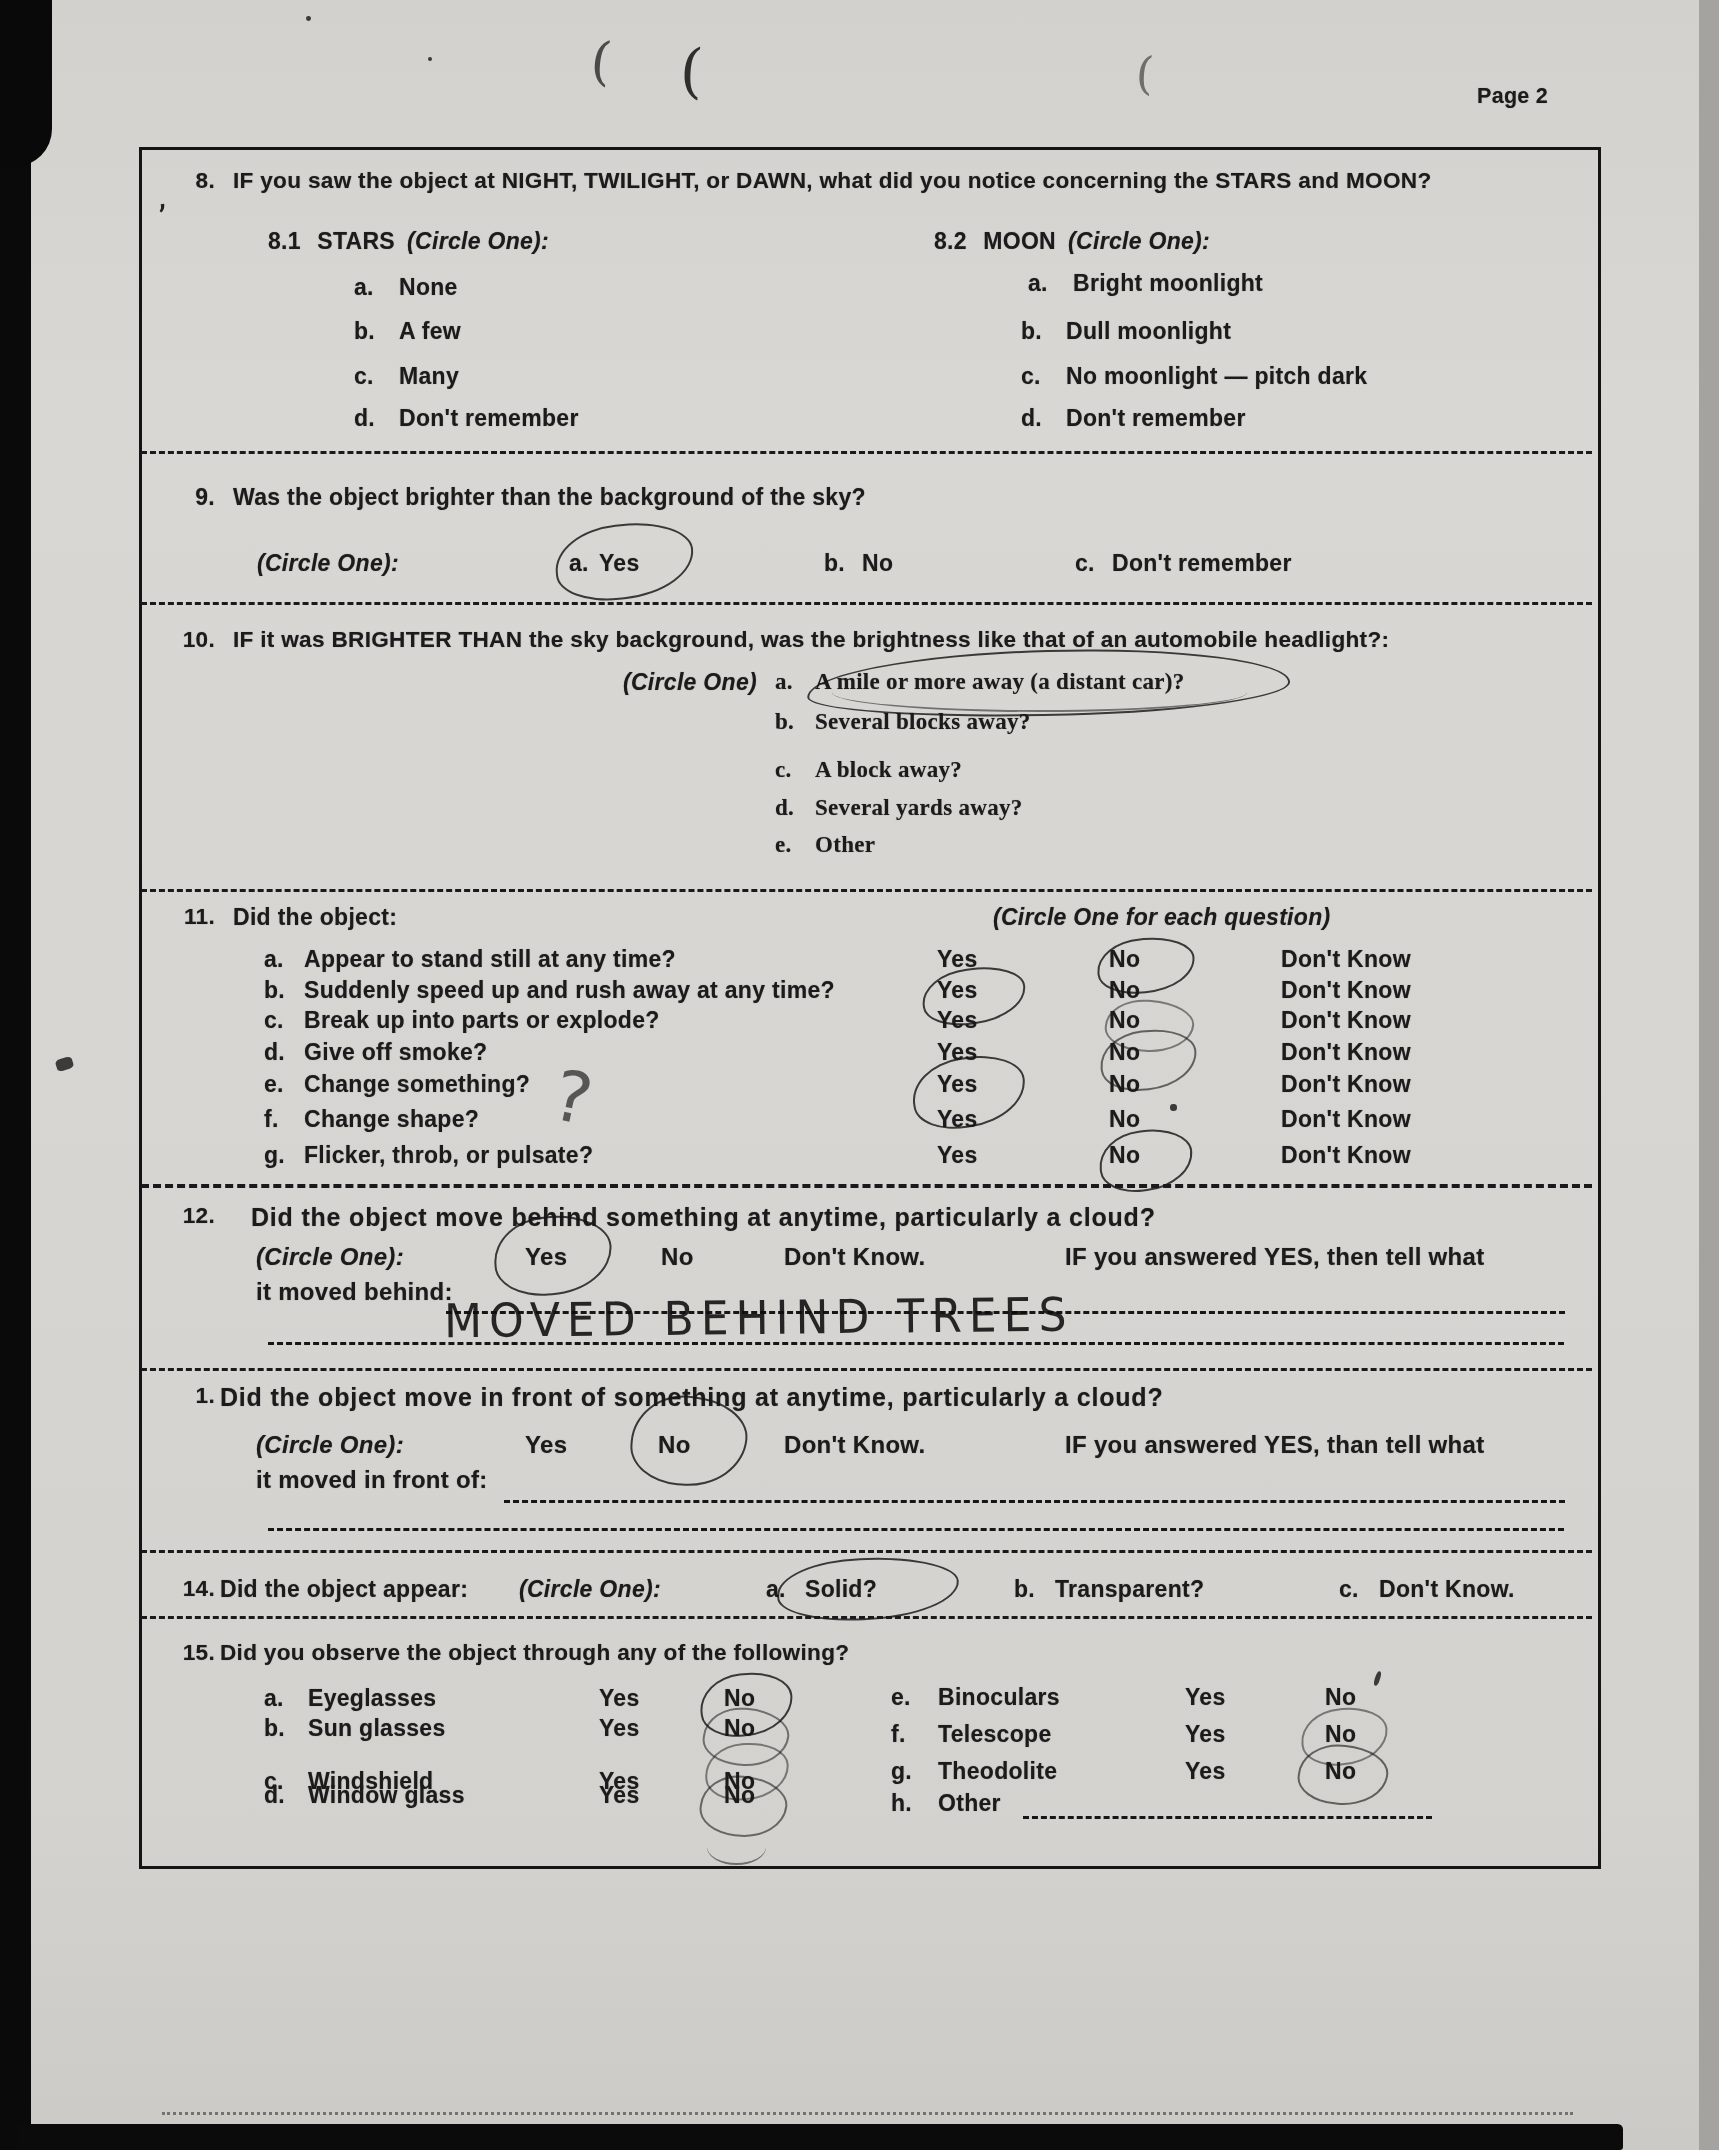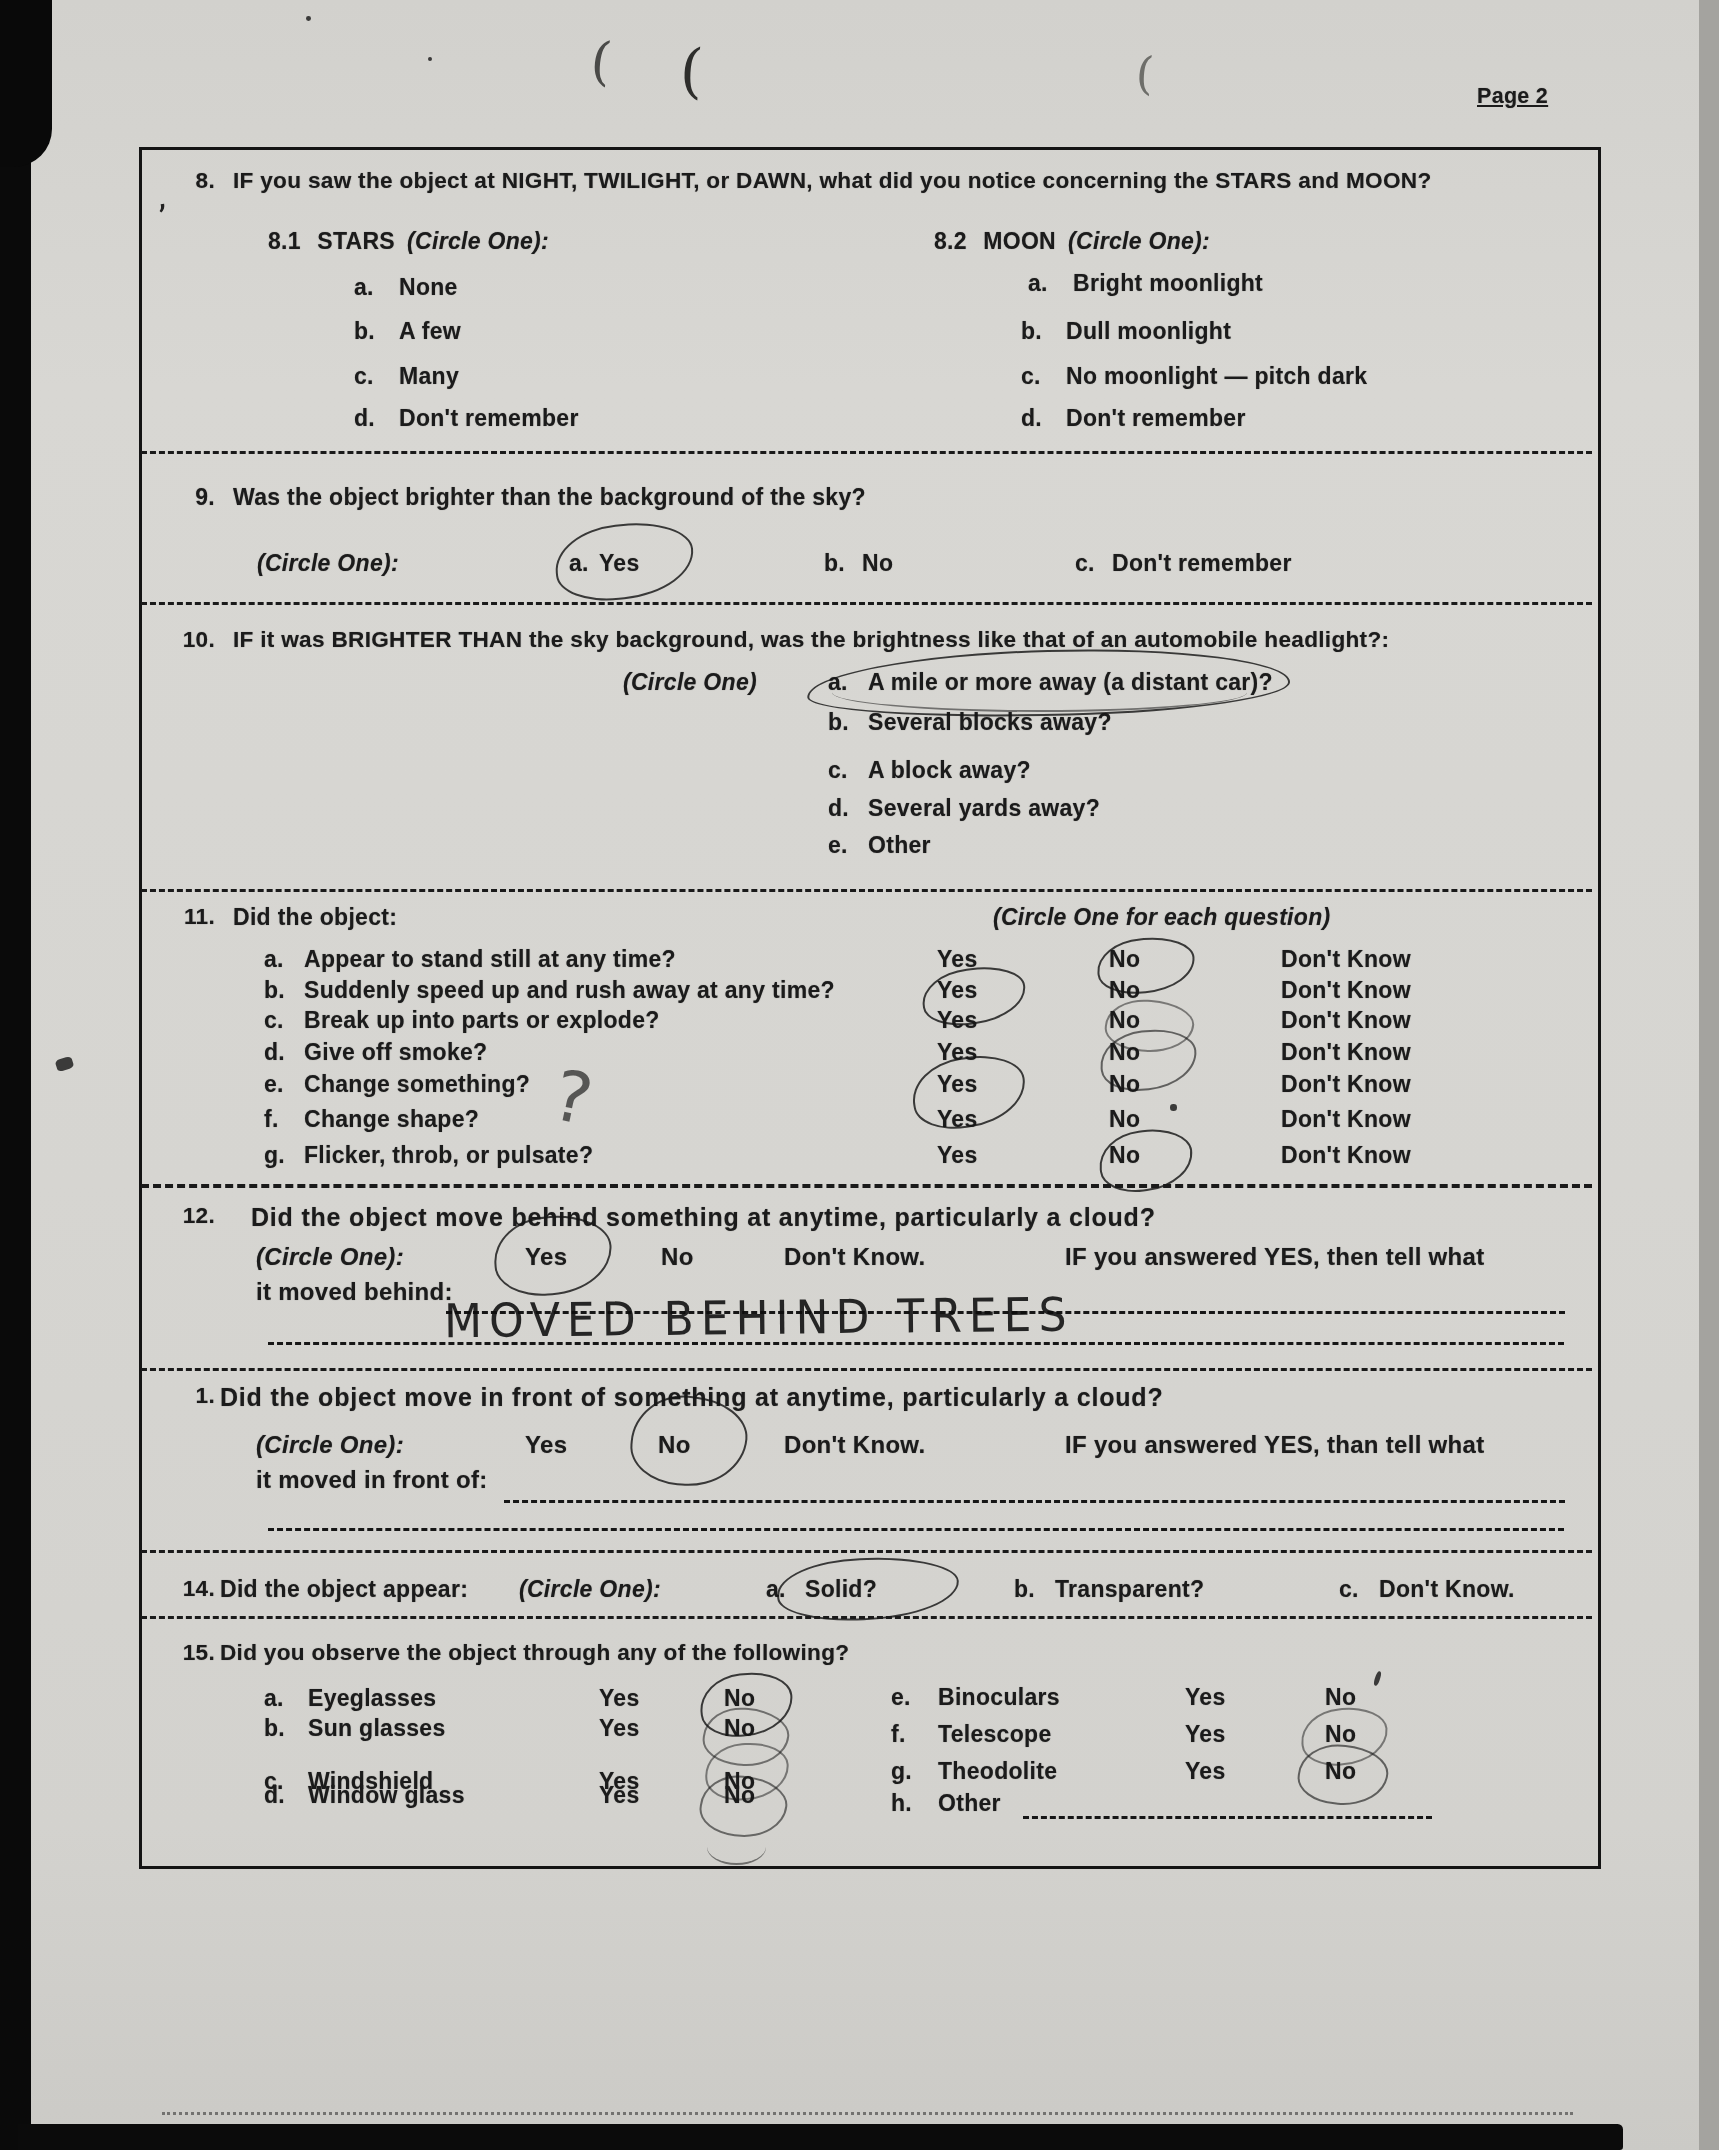--- a/index.html
+++ b/index.html
@@ -22,21 +22,21 @@
      border-radius:48% 52% 55% 45% / 58% 44% 60% 42%;pointer-events:none;}
   .arc{position:absolute;border-bottom:2.2px solid rgba(30,30,30,.55);border-radius:50%;pointer-events:none;}
   .hw{font-family:"DejaVu Sans",sans-serif;font-weight:400;color:rgba(12,12,12,.88);white-space:nowrap;}
   .dot{position:absolute;background:rgba(20,20,20,.8);border-radius:50%;}
   .mark{position:absolute;color:#3c3c3a;font-family:"DejaVu Serif",serif;}
   .cl,.cq,.cy,.cn,.cd{display:inline-block;}
   .r11{left:264px;width:1330px;white-space:nowrap;}
   .r11 .cl{width:40px;} .r11 .cq{width:633px;} .r11 .cy{width:172px;} .r11 .cn{width:172px;}
   .r8s{left:354px;white-space:nowrap;} .r8m{left:1021px;white-space:nowrap;}
   .r8s .cl,.r8m .cl{width:45px;}
-  .r10{left:828px;white-space:nowrap;} .r10 .cl{width:40px;}
+  .r10{left:775px;white-space:nowrap;font-family:Liberation Serif, serif;} .r10 .cl{width:40px;}
   .r15l{left:264px;white-space:nowrap;}
   .r15l .cl{width:44px;} .r15l .cq{width:291px;} .r15l .cy{width:125px;}
   .r15r{left:891px;white-space:nowrap;}
   .r15r .cl{width:47px;} .r15r .cq{width:247px;} .r15r .cy{width:140px;}
 </style>
 </head>
 <body>
 
 <div class="scan">
   <div class="paper"></div>
@@ -47,21 +47,21 @@
 
   <div class="mark" style="left:591px;top:31px;font-size:52px;transform:rotate(6deg);color:#4a4a48;">(</div>
   <div class="mark" style="left:680px;top:36px;font-size:59px;transform:rotate(3deg);color:#2e2e2c;">(</div>
   <div class="mark" style="left:1136px;top:47px;font-size:45px;transform:rotate(4deg);color:#6e6e6a;">(</div>
   <div class="dot" style="left:306px;top:16px;width:4.8px;height:4.8px;"></div>
   <div class="dot" style="left:428px;top:57px;width:3.8px;height:3.8px;"></div>
   <div class="mark" style="left:157px;top:185px;font-size:25px;font-weight:bold;color:#222;transform:rotate(-12deg);">,</div>
   <div class="dot" style="left:56px;top:1058px;width:17px;height:12px;border-radius:30%;transform:rotate(-18deg);"></div>
   <div class="wline" style="left:162px;top:2112px;width:1411px;border-bottom:3.8px dotted rgba(25,25,25,.5);"></div>
 
-  <div class="abs t" style="left:1477px;top:84px;font-size:21.5px;text-decoration:underline;">Page 2</div>
+  <div class="abs t" style="left:1477px;top:84px;font-size:21.5px;">Page 2</div>
 
   <div class="formbox"></div>
 
   <div class="num t" style="top:168px;font-size:22.6px;">8.</div>
   <div class="abs t" style="left:233px;top:168px;font-size:22.6px;">IF you saw the object at NIGHT, TWILIGHT, or DAWN, what did you notice concerning the STARS and MOON?</div>
 
   <div class="abs" style="left:268px;top:228px;">
     <span class="t" style="margin-right:14px;">8.1</span>
     <span class="t" style="margin-right:9.7px;">STARS</span>
     <span class="t it">(Circle One):</span>

